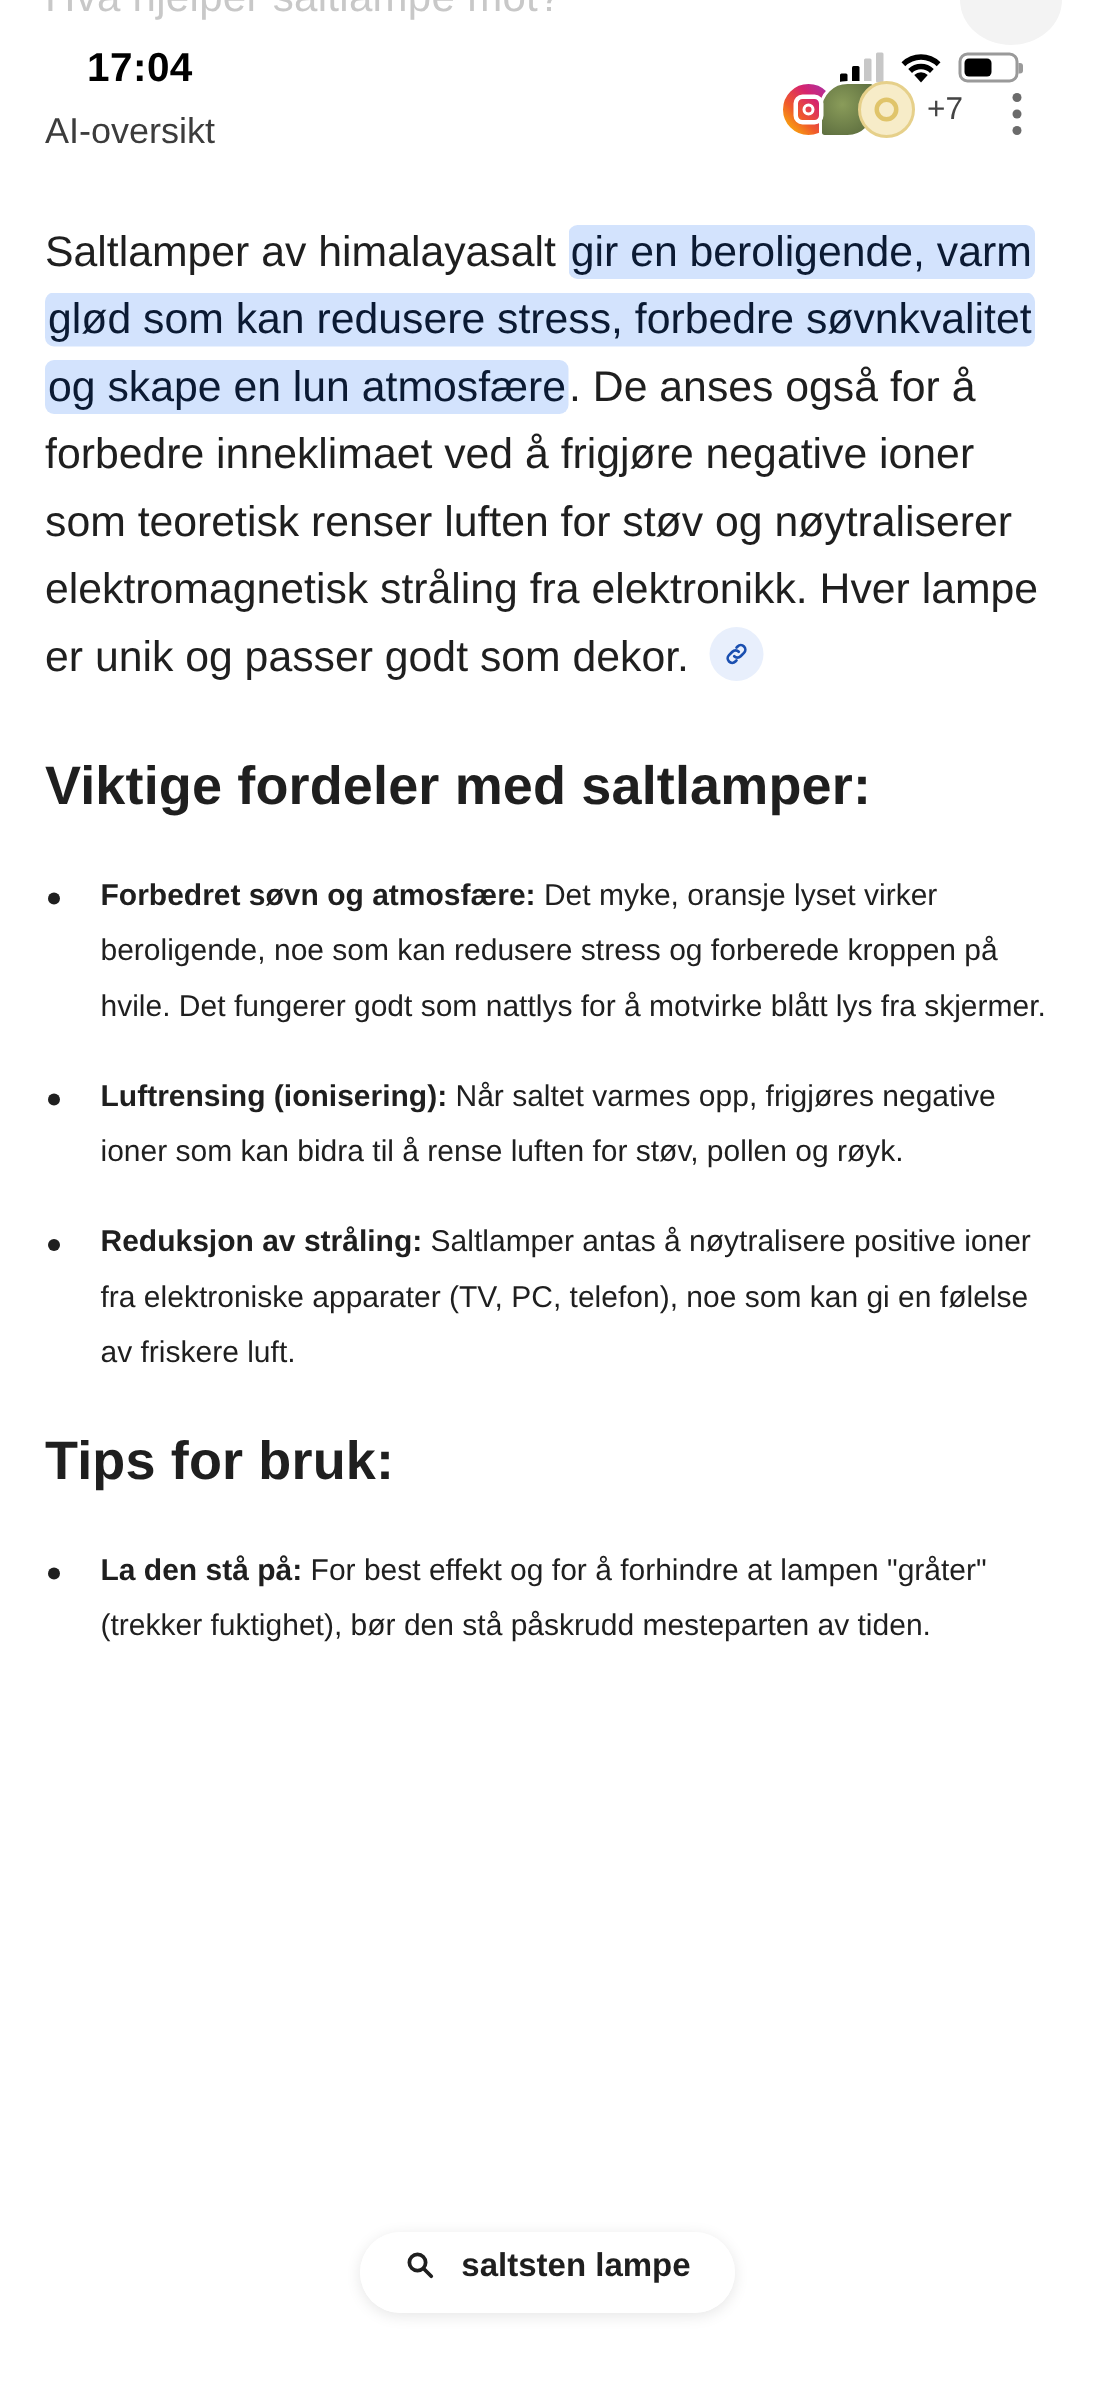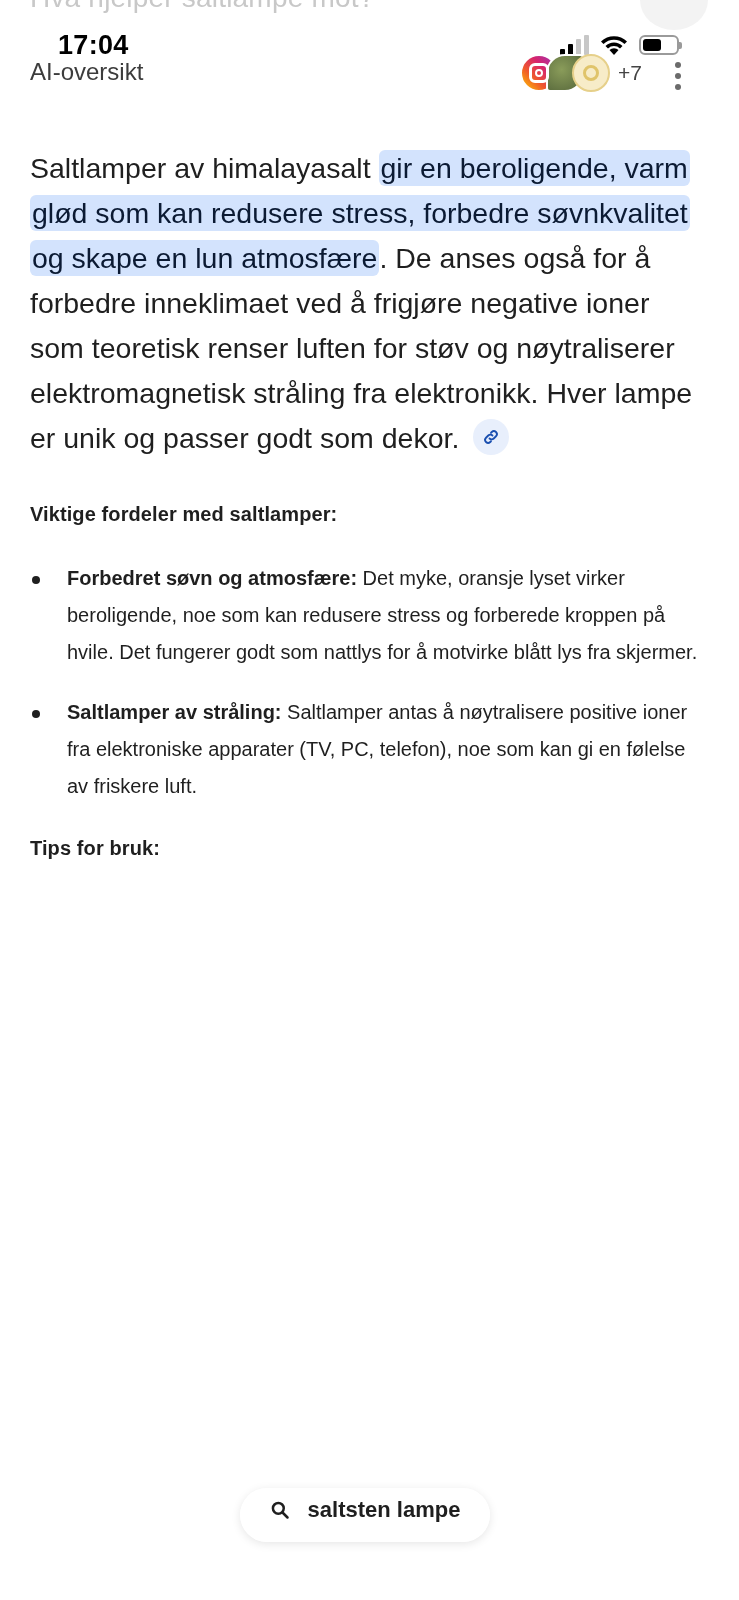--- a/index.html
+++ b/index.html
@@ -41,21 +41,21 @@
       position: relative; padding: 2px;
     }
     .battery .fill { width: 18px; height: 100%; background: #000; border-radius: 3px; }
     .battery::after {
       content: ""; position: absolute; right: -5px; top: 5px;
       width: 3px; height: 7px; background: #9a9a9a; border-radius: 0 2px 2px 0;
     }
 
     
     .ai-label {
-      position: absolute; top: 58px; left: 30px;
+      position: absolute; top: 74px; left: 30px;
       font-size: 24px; color: #3c3c3c;
     }
     .sources {
       position: absolute; top: 54px; left: 520px;
       display: flex; align-items: center;
     }
     .src-icon {
       width: 38px; height: 38px; border-radius: 50%;
       border: 2px solid #fff; margin-right: -12px;
       display: flex; align-items: center; justify-content: center;
@@ -93,21 +93,21 @@
     }
     .link-chip {
       display: inline-flex; align-items: center; justify-content: center;
       width: 36px; height: 36px; border-radius: 50%;
       background: #e8effc; vertical-align: middle; margin-left: 6px;
       position: relative; top: -3px;
     }
     .link-chip svg { width: 18px; height: 18px; }
 
     h2.section {
-      font-size: 20px; font-weight: bold; color: #1f1f1f;
+      font-size: 36px; font-weight: bold; color: #1f1f1f;
       margin-top: 42px; margin-bottom: 34px;
       letter-spacing: 0.1px;
     }
     ul.bullets { list-style: none; }
     ul.bullets li {
       position: relative; padding-left: 37px;
       font-size: 20px; line-height: 37px; color: #1f1f1f;
       margin-bottom: 23px;
     }
     ul.bullets li::before {
@@ -177,25 +177,27 @@
       <span class="link-chip">
         <svg viewBox="0 0 24 24">
             <path d="M10 14a4 4 0 0 0 5.66 0l3-3a4 4 0 0 0-5.66-5.66l-1 1M14 10a4 4 0 0 0-5.66 0l-3 3a4 4 0 0 0 5.66 5.66l1-1" fill="none" stroke="#1a4fb0" stroke-width="2.4" stroke-linecap="round"></path>
           </svg>
       </span>
     </p>
 
     <h2 class="section">Viktige fordeler med saltlamper:</h2>
     <ul class="bullets">
       <li><b>Forbedret søvn og atmosfære:</b><span> Det myke, oransje lyset virker beroligende, noe som kan redusere stress og forberede kroppen på hvile. Det fungerer godt som nattlys for å motvirke blått lys fra skjermer.</span></li>
-      <li><b>Saltlamper av stråling:</b><span> Saltlamper antas å nøytralisere positive ioner fra elektroniske apparater (TV, PC, telefon), noe som kan gi en følelse av friskere luft.</span></li>
+      <li><b>Luftrensing (ionisering):</b><span> Når saltet varmes opp, frigjøres negative ioner som kan bidra til å rense luften for støv, pollen og røyk.</span></li>
+      <li><b>Reduksjon av stråling:</b><span> Saltlamper antas å nøytralisere positive ioner fra elektroniske apparater (TV, PC, telefon), noe som kan gi en følelse av friskere luft.</span></li>
     </ul>
 
     <h2 class="section" style="margin-top:32px">Tips for bruk:</h2>
     <ul class="bullets">
+      <li><b>La den stå på:</b><span> For best effekt og for å forhindre at lampen "gråter" (trekker fuktighet), bør den stå påskrudd mesteparten av tiden.</span></li>
     </ul>
   </div>
 
   <div class="search-pill">
     <svg viewBox="0 0 24 24">
         <circle cx="10" cy="10" r="6.5" fill="none" stroke="#1f1f1f" stroke-width="3"></circle>
         <line x1="15" y1="15" x2="21" y2="21" stroke="#1f1f1f" stroke-width="3" stroke-linecap="round"></line>
       </svg>
     <span>saltsten lampe</span>
   </div>

